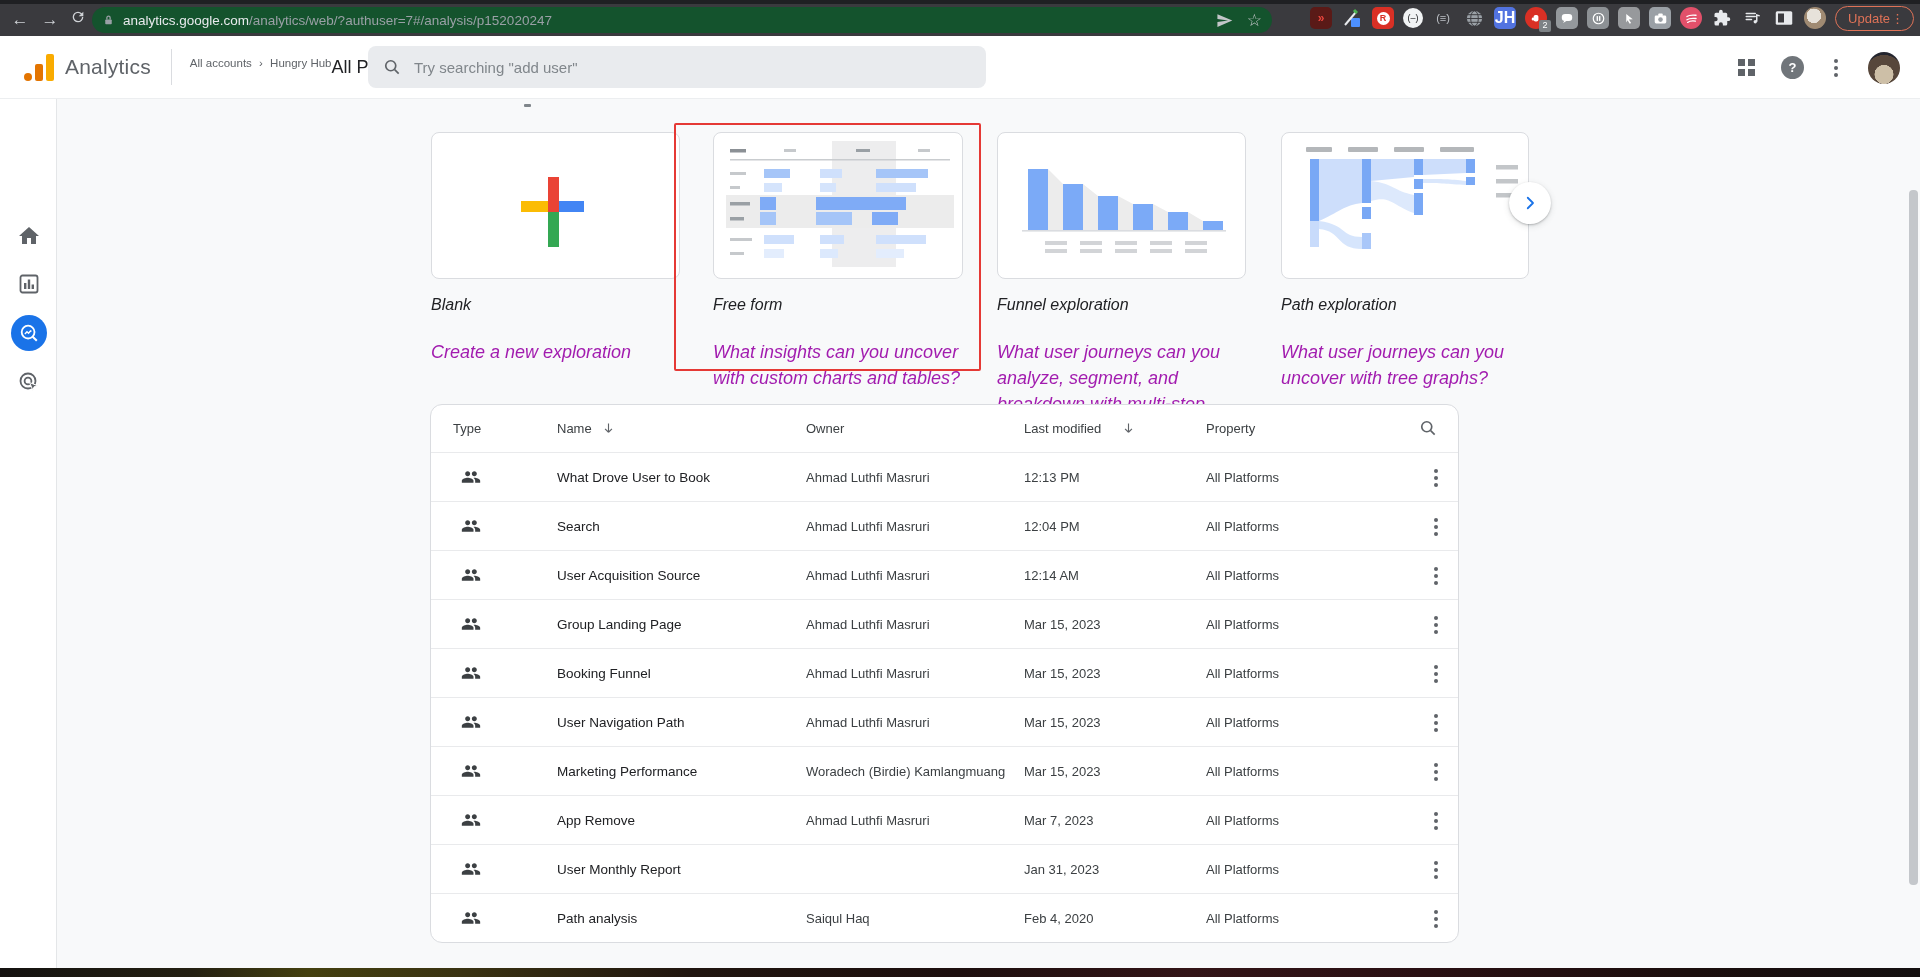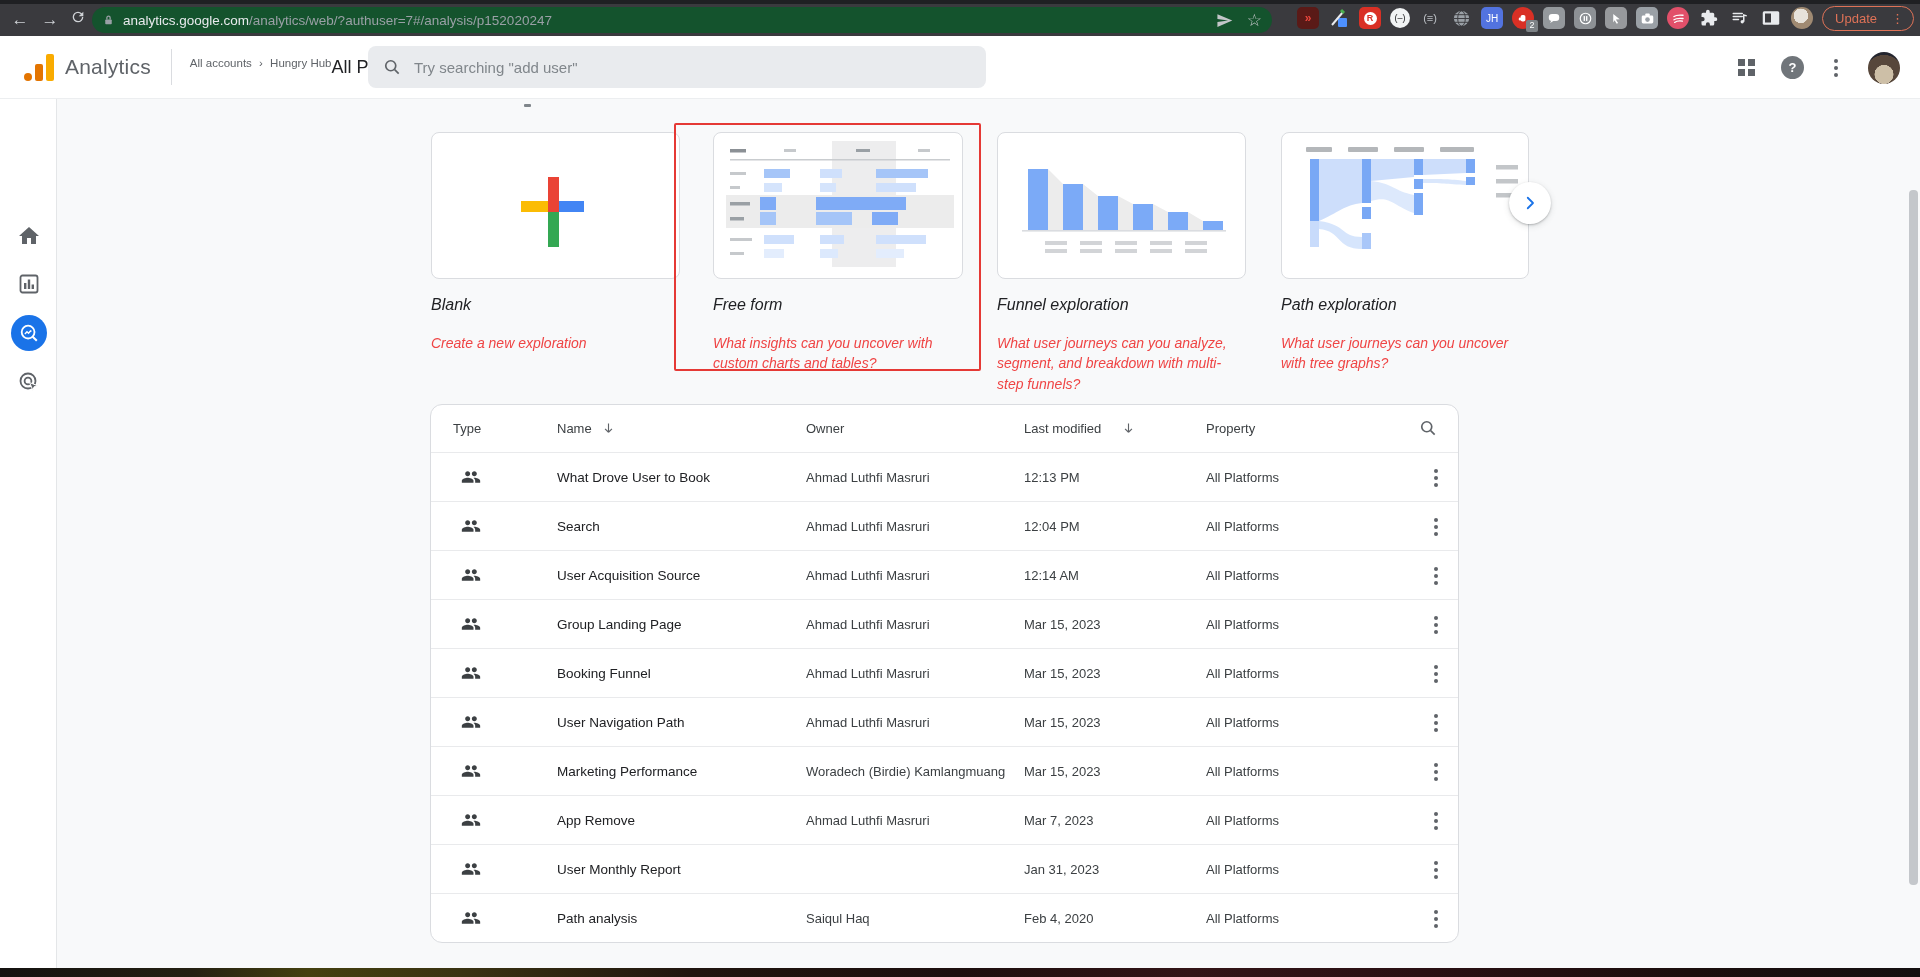--- a/index.html
+++ b/index.html
@@ -11,21 +11,21 @@
   .window-edge { position:absolute; top:0; left:0; width:100%; height:4px; background:#1f2023; }
   .nav-btn { position:absolute; top:8px; width:24px; height:24px; color:#cfd2d6; font-size:17px; line-height:24px; text-align:center; cursor:pointer; }
   .omnibox { position:absolute; left:92px; top:7px; width:1180px; height:26px; background:#14532d; border-radius:13px; display:flex; align-items:center; padding:0 10px; }
   .omnibox .url { font-size:13.5px; margin-left:8px; white-space:nowrap; }
   .url .domain { color:#e8eaed; }
   .url .path { color:#9aa0a6; }
   .omni-right { position:absolute; right:10px; top:0; height:26px; display:flex; align-items:center; gap:14px; }
   .ext-row { position:absolute; right:6px; top:4px; height:28px; display:flex; align-items:center; gap:9px; }
   .ext { width:22px; height:22px; border-radius:5px; display:flex; align-items:center; justify-content:center; position:relative; flex:0 0 auto; cursor:pointer; }
   .badge { position:absolute; right:-4px; bottom:-3px; background:#7d8286; color:#fff; font-size:9px; line-height:11px; width:12px; height:12px; text-align:center; border-radius:2px; }
-  .update-pill { height:25px; border:1px solid #df7257; border-radius:13px; color:#df7257; font-size:13px; display:flex; align-items:center; gap:14px; padding:0 9px 0 12px; cursor:pointer; }
+  .update-pill { height:25px; border:1px solid #df7257; border-radius:13px; color:#df7257; font-size:13px; display:flex; align-items:center; gap:1px; padding:0 9px 0 12px; cursor:pointer; }
   .update-pill .dots { font-size:13px; letter-spacing:0; }
 
   
   .appbar { position:absolute; top:36px; left:0; width:1920px; height:63px; background:#fff; border-bottom:1px solid #eceef0; display:flex; align-items:center; z-index:40; }
   .ga-logo { display:flex; align-items:flex-end; gap:3px; margin-left:24px; height:28px; }
   .ga-dot { width:8px; height:8px; border-radius:50%; background:#e37400; }
   .ga-bar-m { width:8px; height:17px; border-radius:2px; background:#e37400; }
   .ga-bar-t { width:8px; height:27px; border-radius:2px; background:#f9ab00; }
   .ga-title { font-size:21px; color:#5f6368; margin-left:11px; letter-spacing:.2px; }
   .appbar-divider { width:1px; height:36px; background:#dadce0; margin:0 18px 0 20px; }
@@ -46,21 +46,21 @@
 
   
   .sidebar { position:absolute; left:0; top:99px; width:57px; height:869px; background:#fff; border-right:1px solid #e4e6e8; z-index:30; }
   .side-ic { position:absolute; left:0; width:57px; display:flex; justify-content:center; cursor:pointer; }
   .explore-active { width:36px; height:36px; border-radius:50%; background:#1a73e8; display:flex; align-items:center; justify-content:center; }
   .remnant { position:absolute; left:524px; top:104px; width:7px; height:3px; background:#80868b; border-radius:1px; }
 
   .tpl-card { position:absolute; top:132px; cursor:pointer;font-style:italic; }
   .thumb { width:100%; height:147px; background:#fff; border:1px solid #dadce0; border-radius:8px; overflow:hidden; position:relative; }
   .tpl-title { font-size:16px; color:#202124; margin-top:17px; }
-  .tpl-desc { font-size:14px; color:#ef4444; margin-top:19px; line-height:1.45; }
+  .tpl-desc { font-size:18px; color:#a21caf; margin-top:25px; line-height:1.45; }
   .red-box { position:absolute; left:674px; top:123px; width:307px; height:248px; border:2px solid #e53935; border-radius:2px; pointer-events:none; z-index:10; }
   .next-btn { position:absolute; left:1509px; top:182px; width:42px; height:42px; border-radius:50%; background:#fff; box-shadow:0 1px 2px rgba(60,64,67,.3), 0 2px 6px rgba(60,64,67,.15); display:flex; align-items:center; justify-content:center; cursor:pointer; z-index:11; }
 
   
   .explorations { position:absolute; left:430px; top:404px; width:1029px; background:#fff; border:1px solid #dadce0; border-radius:12px; }
   .t-head { height:47px; display:flex; align-items:center; font-size:13px; color:#3c4043; position:relative; }
   .t-row { height:49px; display:flex; align-items:center; border-top:1px solid #e9eaec; font-size:13px; color:#3c4043; position:relative; cursor:pointer; }
   .c-type { width:126px; padding-left:22px; display:flex; align-items:center; }
   .t-row .c-type { padding-left:30px; }
   .c-name { width:249px; display:flex; align-items:center; gap:9px; white-space:nowrap; }
@@ -126,21 +126,21 @@
     <div class="ext">
       <svg width="19" height="19" viewBox="0 0 20 20">
           <circle cx="10" cy="10" r="8" fill="#9aa0a6"></circle>
           <ellipse cx="10" cy="10" rx="4" ry="8" fill="none" stroke="#3a3a3e" stroke-width="1"></ellipse>
           <line x1="2" y1="10" x2="18" y2="10" stroke="#3a3a3e" stroke-width="1"></line>
           <line x1="3" y1="6" x2="17" y2="6" stroke="#3a3a3e" stroke-width="1"></line>
           <line x1="3" y1="14" x2="17" y2="14" stroke="#3a3a3e" stroke-width="1"></line>
         </svg>
     </div>
     <div class="ext" style="background:#5273e0;">
-        <span style="color:#fff;font-size:10px;font-weight:normal;">JH</span>
+        <span style="color:#fff;font-size:16px;font-weight:bold;">JH</span>
       </div>
     <div class="ext" style="background:#d93025;border-radius:50%;">
       <svg width="12" height="12" viewBox="0 0 20 20">
           <rect x="6" y="5" width="8" height="11" rx="3" fill="#fff"></rect>
           <rect x="3" y="9" width="4" height="5" rx="2" fill="#fff"></rect>
         </svg>
       <span class="badge">2</span>
     </div>
     <div class="ext" style="background:#94989c;">
         <svg width="14" height="13" viewBox="0 0 20 20">

